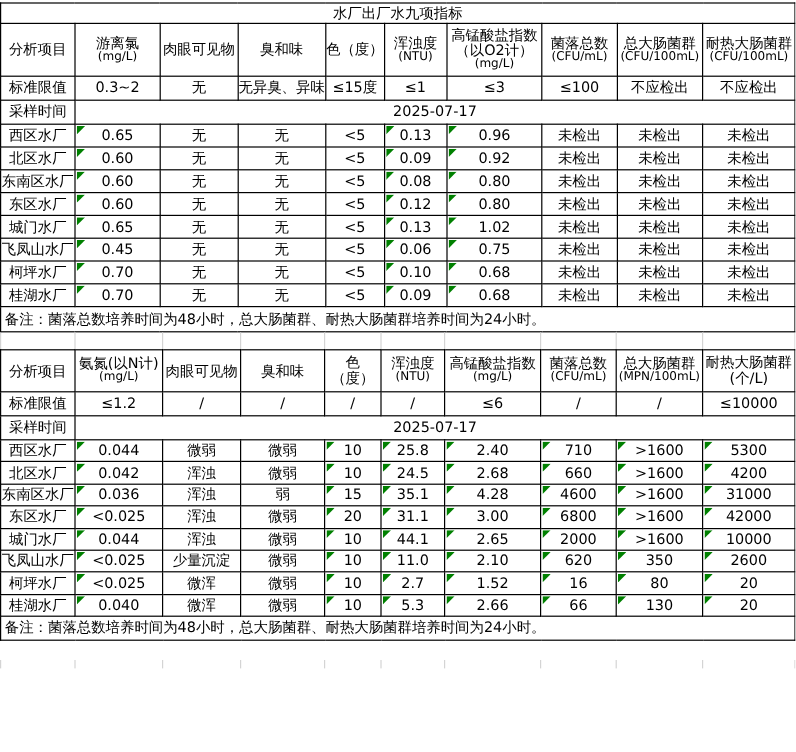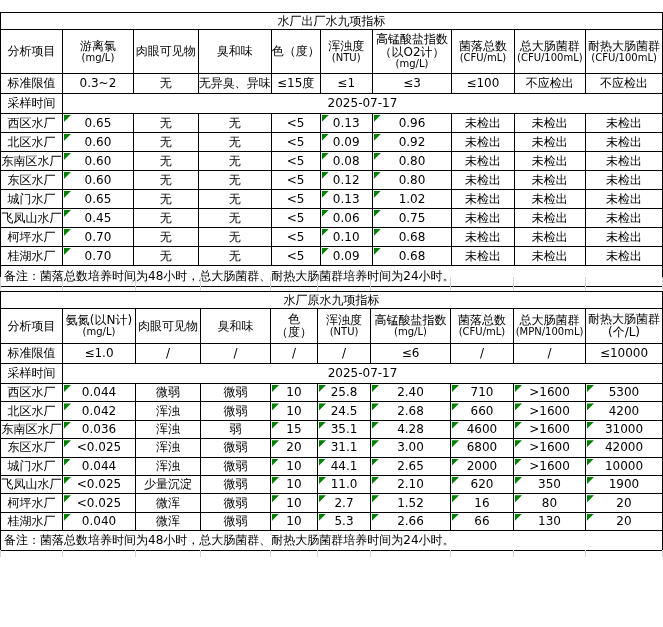--- a/index.html
+++ b/index.html
@@ -16,21 +16,21 @@
   .gap{position:absolute;left:0;width:663px;}
   .gline{position:absolute;top:0;bottom:0;width:1px;}
   .footer-box{position:absolute;left:0;top:557px;width:658px;height:67px;border:1px solid #000;
               box-sizing:border-box;display:flex;align-items:center;padding-left:3px;background:#fff;}
 </style>
 </head>
 <body>
 
 <div class="canvas">
   <div id="table1-mount">
-      <table class="grid" style="top: 12px;">
+      <table class="grid" style="top: 2px;">
         <colgroup>
           <col style="width: 62px;">
           <col style="width: 73px;">
           <col style="width: 65px;">
           <col style="width: 70px;">
           <col style="width: 47px;">
           <col style="width: 53px;">
           <col style="width: 80px;">
           <col style="width: 63px;">
           <col style="width: 72px;">
@@ -218,23 +218,20 @@
           <col style="width: 65px;">
           <col style="width: 70px;">
           <col style="width: 47px;">
           <col style="width: 53px;">
           <col style="width: 80px;">
           <col style="width: 63px;">
           <col style="width: 72px;">
           <col style="width: 77px;">
         </colgroup>
         <tbody>
-          <tr style="height: 17px;">
-            <td colspan="10">水厂原水九项指标</td>
-          </tr>
           <tr style="height: 35px;">
             <td>
               <div class="line">分析项目</div>
             </td>
             <td>
               <div class="line">氨氮(以N计)</div>
               <div class="line small">(mg/L)</div>
             </td>
             <td>
               <div class="line">肉眼可见物</div>
@@ -262,21 +259,21 @@
               <div class="line">总大肠菌群</div>
               <div class="line small">(MPN/100mL)</div>
             </td>
             <td>
               <div class="line">耐热大肠菌群</div>
               <div class="line">(个/L)</div>
             </td>
           </tr>
           <tr style="height: 20px;">
             <td>标准限值</td>
-            <td>≤1.0</td>
+            <td>≤1.2</td>
             <td>/</td>
             <td>/</td>
             <td>/</td>
             <td>/</td>
             <td>≤6</td>
             <td>/</td>
             <td>/</td>
             <td>≤10000</td>
           </tr>
           <tr style="height: 20px;">
@@ -346,21 +343,21 @@
           <tr style="height: 18.4px;">
             <td>飞凤山水厂</td>
             <td><div class="tri" style="background: rgb(0, 128, 0);"></div><span>&lt;0.025</span></td>
             <td><span>少量沉淀</span></td>
             <td><span>微弱</span></td>
             <td><div class="tri" style="background: rgb(0, 128, 0);"></div><span>10</span></td>
             <td><div class="tri" style="background: rgb(0, 128, 0);"></div><span>11.0</span></td>
             <td><div class="tri" style="background: rgb(0, 128, 0);"></div><span>2.10</span></td>
             <td><div class="tri" style="background: rgb(0, 128, 0);"></div><span>620</span></td>
             <td><div class="tri" style="background: rgb(0, 128, 0);"></div><span>350</span></td>
-            <td><div class="tri" style="background: rgb(0, 128, 0);"></div><span>1900</span></td>
+            <td><div class="tri" style="background: rgb(0, 128, 0);"></div><span>2600</span></td>
           </tr>
           <tr style="height: 18.4px;">
             <td>柯坪水厂</td>
             <td><div class="tri" style="background: rgb(0, 128, 0);"></div><span>&lt;0.025</span></td>
             <td><span>微浑</span></td>
             <td><span>微弱</span></td>
             <td><div class="tri" style="background: rgb(0, 128, 0);"></div><span>10</span></td>
             <td><div class="tri" style="background: rgb(0, 128, 0);"></div><span>2.7</span></td>
             <td><div class="tri" style="background: rgb(0, 128, 0);"></div><span>1.52</span></td>
             <td><div class="tri" style="background: rgb(0, 128, 0);"></div><span>16</span></td>

